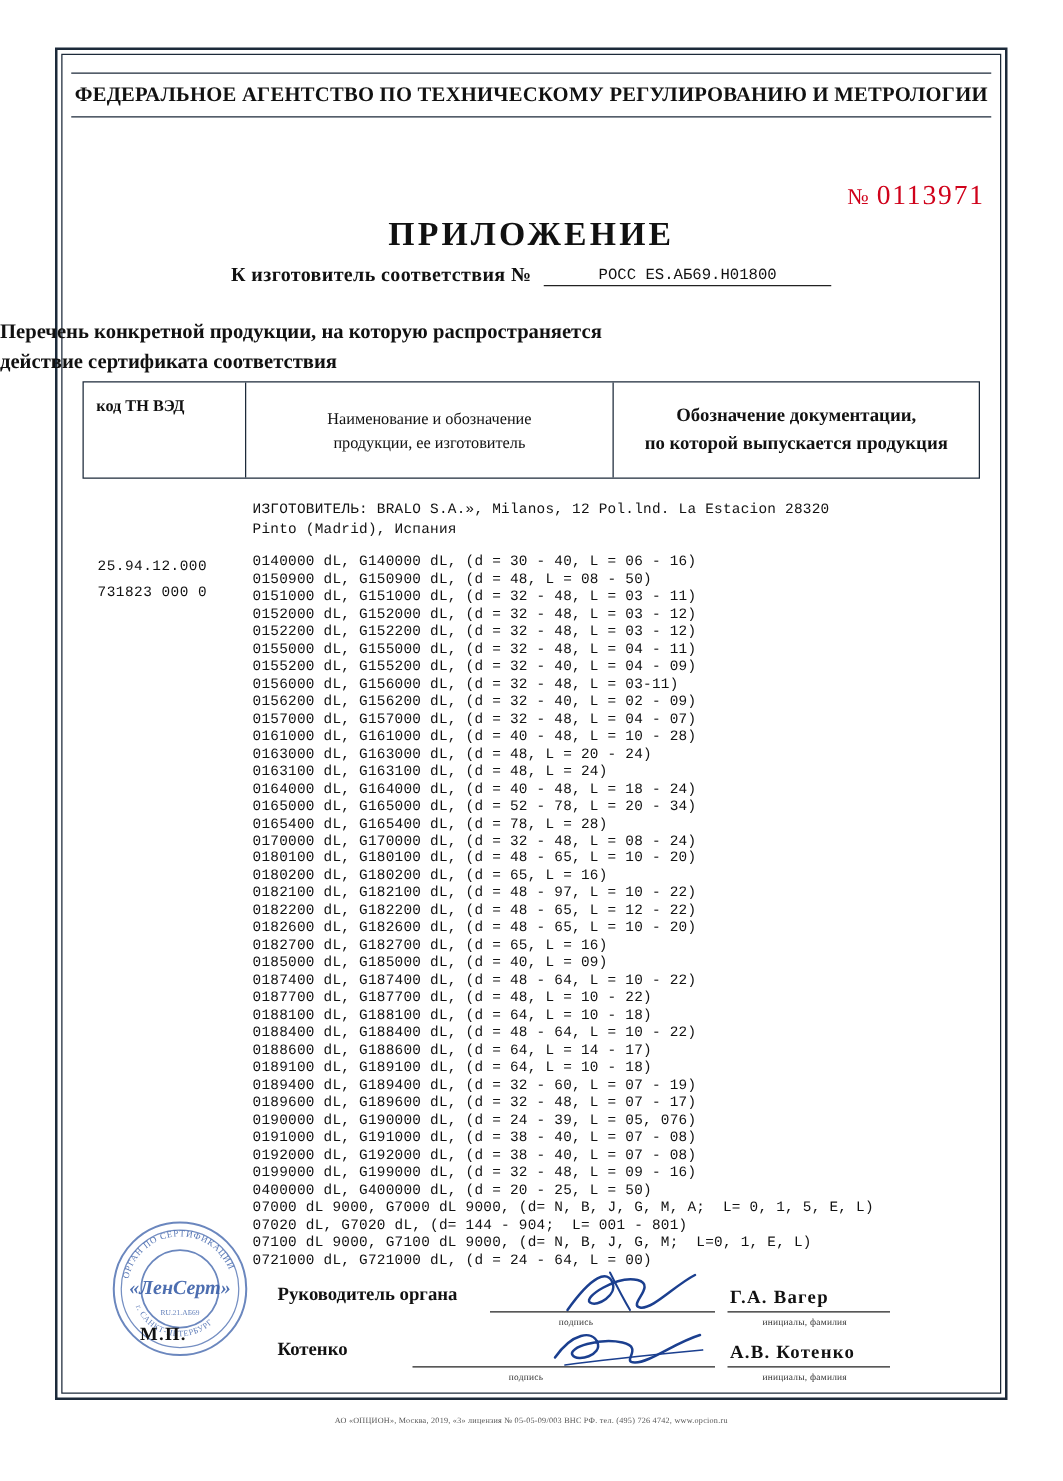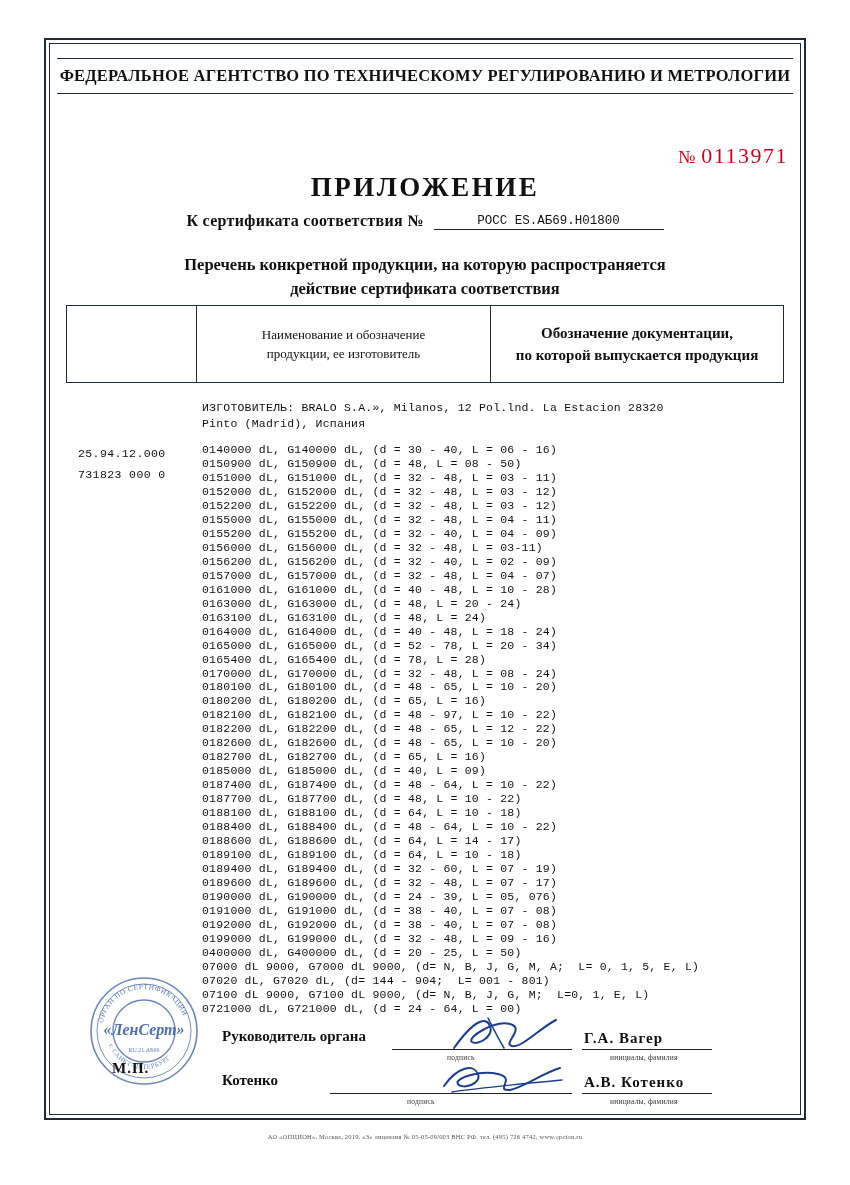--- a/index.html
+++ b/index.html
@@ -111,21 +111,20 @@
     text-align: center;
     padding-bottom: 1px;
     margin-left: 6px;
     position: relative;
     top: -2px;
   }
   .subtitle {
     position: absolute;
     left: 0; top: 253px;
     width: 850px;
-    text-align: center;
     font-size: 16.5px;
     font-weight: bold;
     line-height: 1.45;
   }
 
   
   .tbl {
     position: absolute;
     left: 66px; top: 305px;
     width: 718px;
@@ -300,29 +299,30 @@
   </div>
 
   <div class="num-wrap">
     <span class="num-label">№</span>
     <span class="num-value">0113971</span>
   </div>
 
   <div class="title-prilozhenie">ПРИЛОЖЕНИЕ</div>
 
   <div class="cert-line">
-    <span class="lbl">К сертификата соответствия №</span>
+    <span class="lbl">К изготовитель соответствия №</span>
     <span class="cert-no">РОСС ES.АБ69.Н01800</span>
   </div>
 
   <div class="subtitle" style="white-space:pre-line;">Перечень конкретной продукции,  на которую распространяется
 действие сертификата соответствия</div>
 
   <div class="tbl">
     <div class="col1">
+      <div class="cell">код ТН ВЭД</div>
     </div>
     <div class="col2" style="white-space:pre-line;">Наименование и обозначение
 продукции, ее изготовитель</div>
     <div class="col3" style="white-space:pre-line;">Обозначение документации,
 по которой выпускается продукция</div>
   </div>
 
   <div class="manufacturer">ИЗГОТОВИТЕЛЬ: BRALO S.A.», Milanos, 12 Pol.lnd. La Estacion 28320
 Pinto (Madrid), Испания</div>
 

